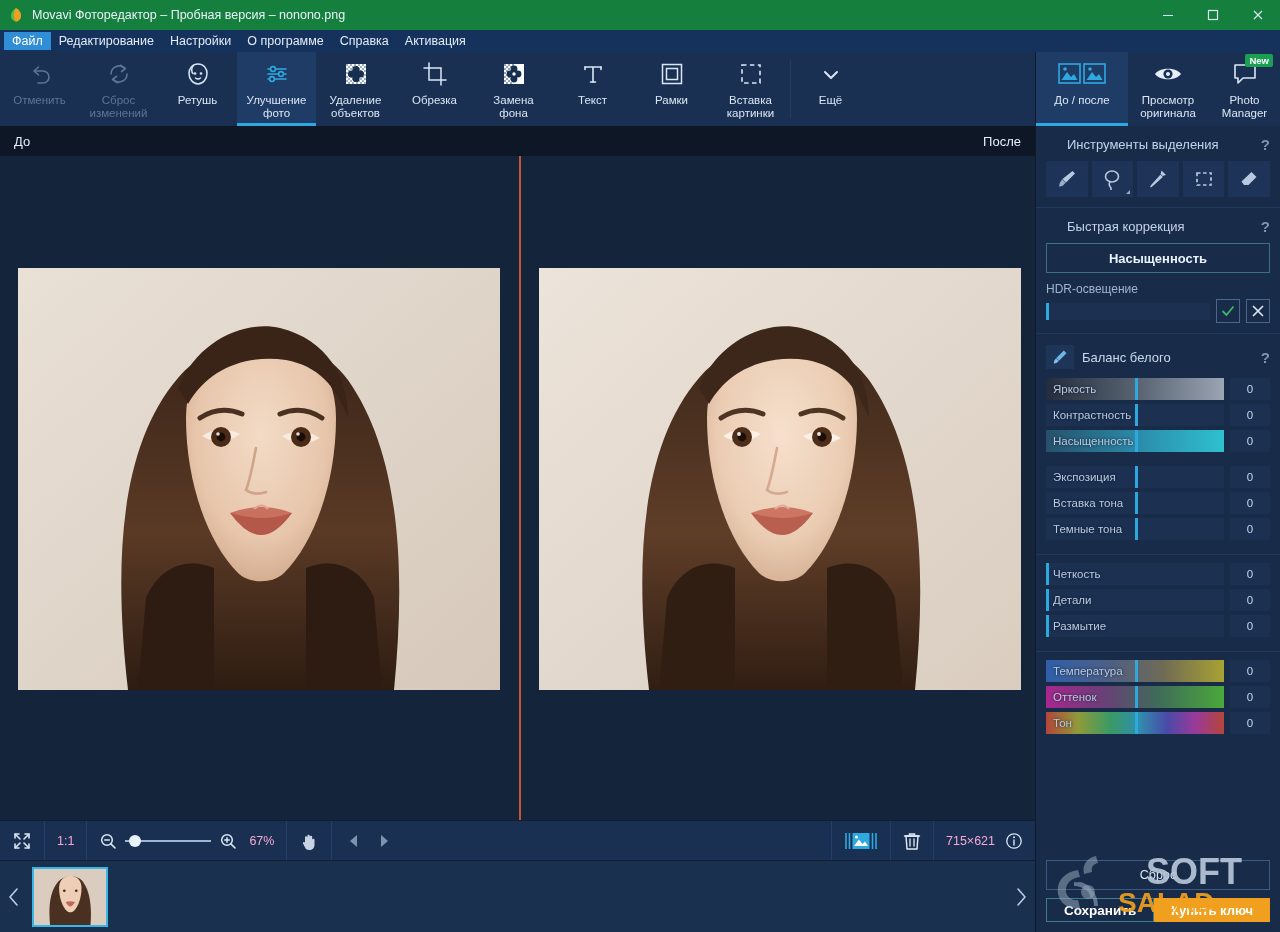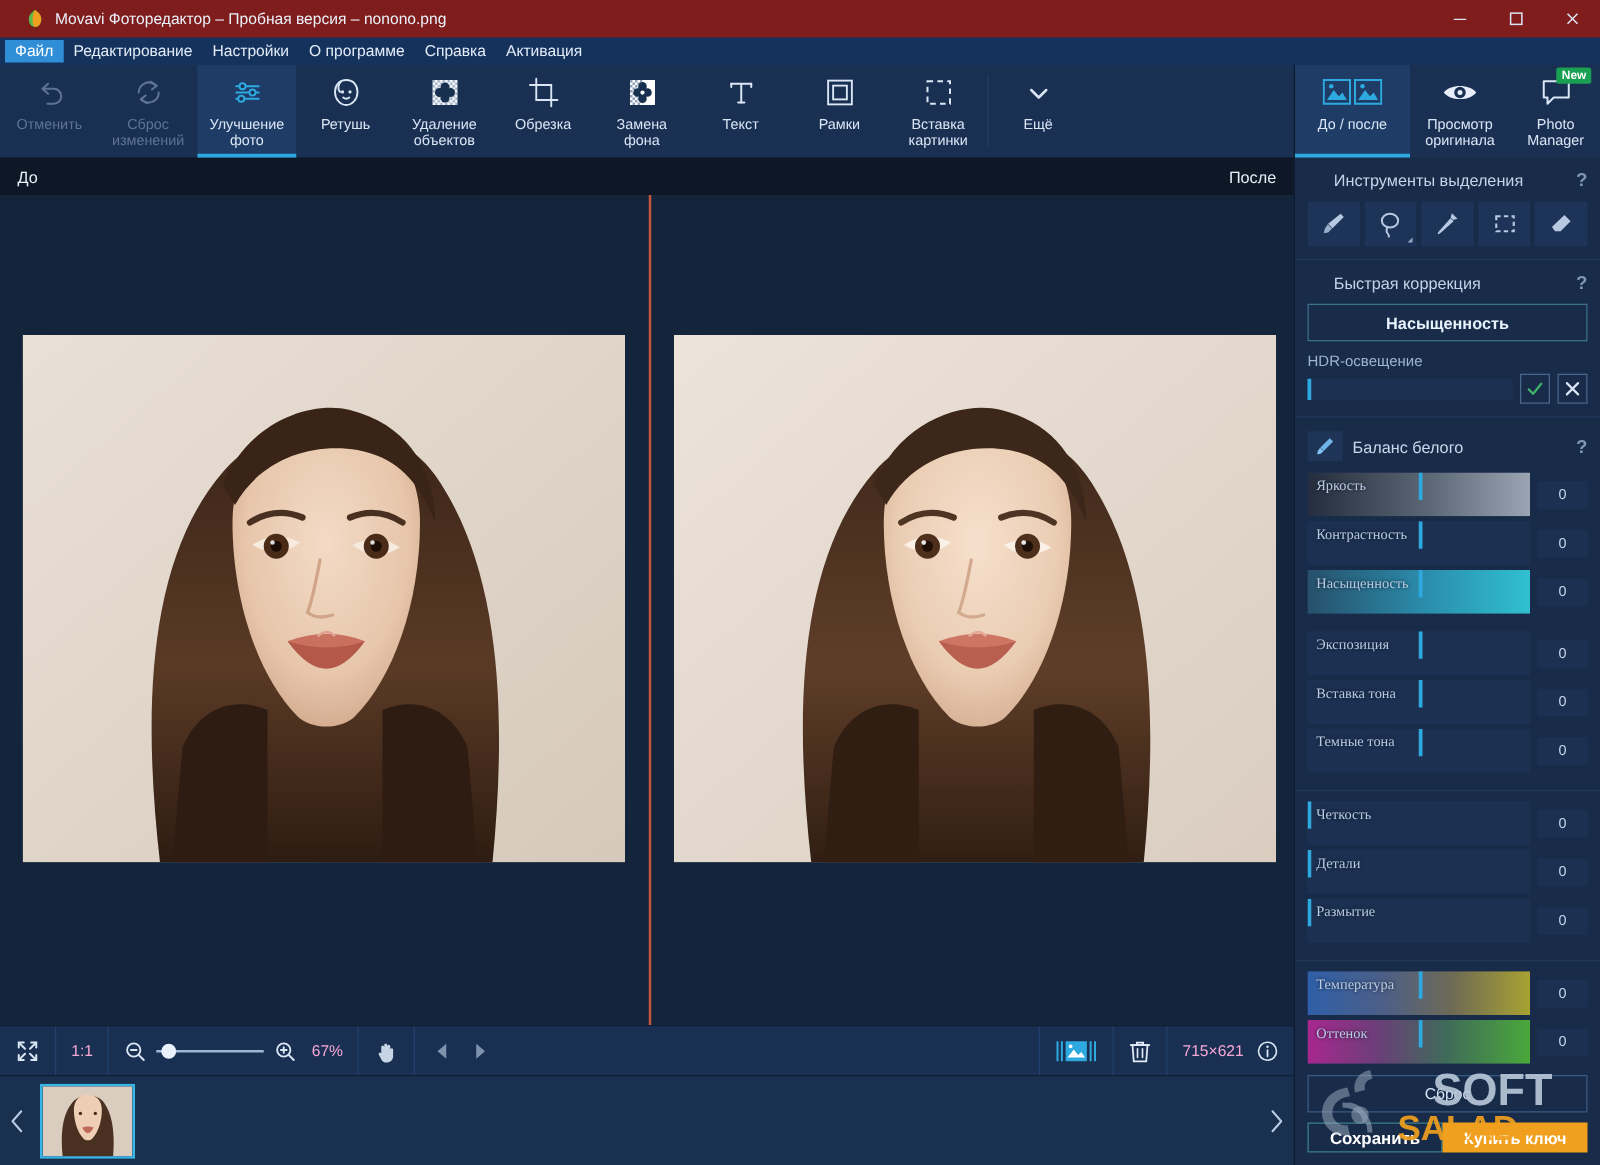--- a/index.html
+++ b/index.html
@@ -7,22 +7,22 @@
     width: 1280px; height: 932px;
     background: #122038;
     font-family: "Liberation Sans", sans-serif;
     overflow: hidden;
     -webkit-font-smoothing: antialiased;
   }
   .app { position: relative; width: 1280px; height: 932px; display: flex; flex-direction: column; background:#152741; }
 
   
   .titlebar {
-    height: 30px; background: #7f1d1d; display: flex; align-items: center;
-    padding-left: 20px; flex: 0 0 30px; position: relative;
+    height: 30px; background: #15803d; display: flex; align-items: center;
+    padding-left: 8px; flex: 0 0 30px; position: relative;
   }
   .title-ico { width: 16px; height: 16px; margin-right: 8px; flex:0 0 16px; }
   .title-text { color: #eaf1fa; font-size: 12.5px; white-space: nowrap; }
   .win-btns { margin-left: auto; display: flex; height: 30px; }
   .win-btn { width: 45px; height: 30px; display:flex; align-items:center; justify-content:center; color:#dce6f3; }
 
   
   .menubar { height: 22px; background: #14325c; display: flex; align-items: center; padding-left: 4px; flex: 0 0 22px; gap: 0; }
   .menu-item { color: #e3ecf8; font-size: 12.5px; padding: 2px 8px; white-space: nowrap; }
   .menu-item.active { background: #2f8ed6; color: #ffffff; }
@@ -99,21 +99,21 @@
   .hdr-track { flex:1 1 auto; height: 17px; background:#1c3152; position:relative; }
   .hdr-knob { position:absolute; left:0; top:0; width:3px; height:17px; background:#2ea9e0; }
   .mini-btn { width: 24px; height: 24px; border: 1px solid #49668c; display:flex; align-items:center; justify-content:center; }
 
   .wb-head { display:flex; align-items:center; gap:8px; padding: 3px 0 9px; }
   .eyedrop { width: 28px; height: 24px; background: #1e3557; display:flex; align-items:center; justify-content:center; }
   .wb-title { color:#c9d8ec; font-size:13px; }
   .wb-q { margin-left:auto; color:#7e95b4; font-size:15px; font-weight:bold; }
 
   .slider-row { display:flex; align-items:center; gap: 6px; margin-bottom: 4px; }
-  .sl-track { flex: 1 1 auto; height: 35px; position: relative; background: #1c3152; overflow:hidden;font-family:Liberation Serif, serif; }
+  .sl-track { flex: 1 1 auto; height: 22px; position: relative; background: #1c3152; overflow:hidden; }
   .sl-fill { position:absolute; inset:0; }
   .sl-name { position:absolute; left:7px; top:0; height:22px; line-height:22px; color:#b9cbE2; font-size:11.5px; z-index:3; text-shadow: 0 0 3px rgba(10,20,35,.9); }
   .sl-knob { position:absolute; top:0; width:3px; height:22px; background:#2ea9e0; z-index:4; }
   .sl-val { width: 40px; height: 22px; background:#1c3152; color:#c6d6ea; font-size:11.5px; display:flex; align-items:center; justify-content:center; flex:0 0 40px; }
   .grp-gap { height: 10px; }
 
   .rp-bottom { flex: 0 0 auto; padding: 8px 10px 10px; }
   .reset-btn { width:100%; height:30px; border:1px solid #3a5a83; background:transparent; color:#d9e6f5; font-size:12.5px; display:flex; align-items:center; justify-content:center; margin-bottom: 8px; }
   .actions { display:flex; height:24px; }
   .save-btn { flex:1 1 auto; border:1px solid #3b7f8a; background:transparent; color:#ffffff; font-size:13.5px; font-weight:bold; display:flex; align-items:center; justify-content:center; }
@@ -189,48 +189,48 @@
                 <path d="M6 14 a8 8 0 0 1 13.5-5.8" fill="none" stroke="#5f7494" stroke-width="1.6" stroke-linecap="round"></path>
                 <path d="M22 14 a8 8 0 0 1-13.5 5.8" fill="none" stroke="#5f7494" stroke-width="1.6" stroke-linecap="round"></path>
                 <path d="M15 5 L20.5 8.5 L16 12" fill="none" stroke="#5f7494" stroke-width="1.6" stroke-linejoin="round"></path>
                 <path d="M13 23 L7.5 19.5 L12 16" fill="none" stroke="#5f7494" stroke-width="1.6" stroke-linejoin="round"></path>
               </svg>
           </span>
           <span class="lbl">Сброс
 изменений</span>
         </div>
 
+        <div class="tbtn">
+          <span class="ic">
+            <svg width="28" height="28" viewBox="0 0 28 28">
+              <path d="M14 4 C8.5 4 5 8 5 13.5 C5 19 9 24 14 24 C19 24 23 19 23 13.5 C23 8 19.5 4 14 4 Z" fill="none" stroke="#dbe6f5" stroke-width="1.5"></path>
+              <path d="M10 5 C7 7.5 7 12 9.5 14" fill="none" stroke="#dbe6f5" stroke-width="1.5"></path>
+              <circle cx="11" cy="13.5" r="1.3" fill="#dbe6f5"></circle>
+              <circle cx="17" cy="13.5" r="1.3" fill="#dbe6f5"></circle>
+              <path d="M11.5 18 Q14 20 16.5 18" fill="none" stroke="#dbe6f5" stroke-width="1.4" stroke-linecap="round"></path>
+            </svg>
+          </span>
+          <span class="lbl">Ретушь</span>
+        </div>
+
         <div class="tbtn active">
           <span class="ic">
             <svg width="28" height="28" viewBox="0 0 28 28">
               <g stroke="#2ea9e0" stroke-width="1.6" stroke-linecap="round" fill="none">
                 <path d="M5 9 H23"></path>
                   <path d="M5 14 H23"></path>
                   <path d="M5 19 H23"></path>
               </g>
               <circle cx="10" cy="9" r="2.4" fill="#193053" stroke="#2ea9e0" stroke-width="1.6"></circle>
               <circle cx="18" cy="14" r="2.4" fill="#193053" stroke="#2ea9e0" stroke-width="1.6"></circle>
               <circle cx="9" cy="19" r="2.4" fill="#193053" stroke="#2ea9e0" stroke-width="1.6"></circle>
             </svg>
           </span>
           <span class="lbl">Улучшение
 фото</span>
-        </div>
-
-        <div class="tbtn">
-          <span class="ic">
-            <svg width="28" height="28" viewBox="0 0 28 28">
-              <path d="M14 4 C8.5 4 5 8 5 13.5 C5 19 9 24 14 24 C19 24 23 19 23 13.5 C23 8 19.5 4 14 4 Z" fill="none" stroke="#dbe6f5" stroke-width="1.5"></path>
-              <path d="M10 5 C7 7.5 7 12 9.5 14" fill="none" stroke="#dbe6f5" stroke-width="1.5"></path>
-              <circle cx="11" cy="13.5" r="1.3" fill="#dbe6f5"></circle>
-              <circle cx="17" cy="13.5" r="1.3" fill="#dbe6f5"></circle>
-              <path d="M11.5 18 Q14 20 16.5 18" fill="none" stroke="#dbe6f5" stroke-width="1.4" stroke-linecap="round"></path>
-            </svg>
-          </span>
-          <span class="lbl">Ретушь</span>
         </div>
 
         <div class="tbtn">
           <span class="ic">
             <svg width="28" height="28" viewBox="0 0 28 28">
               <defs>
                 <pattern id="ck" width="4" height="4" patternUnits="userSpaceOnUse">
                   <rect width="4" height="4" fill="#ffffff"></rect>
                   <rect width="2" height="2" fill="#9fb0c6"></rect>
                   <rect x="2" y="2" width="2" height="2" fill="#9fb0c6"></rect>

